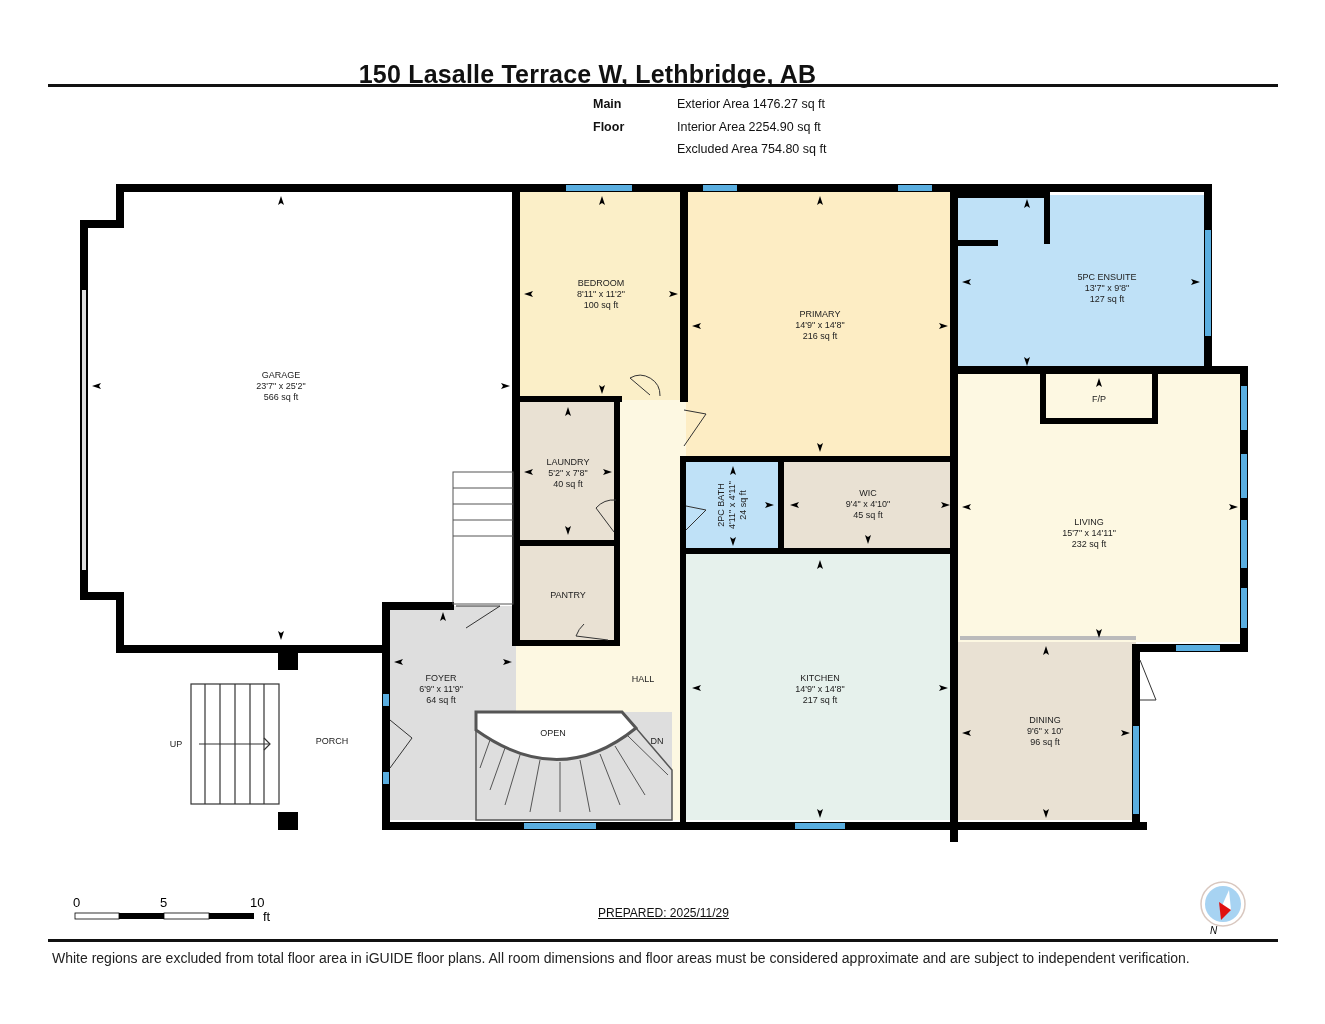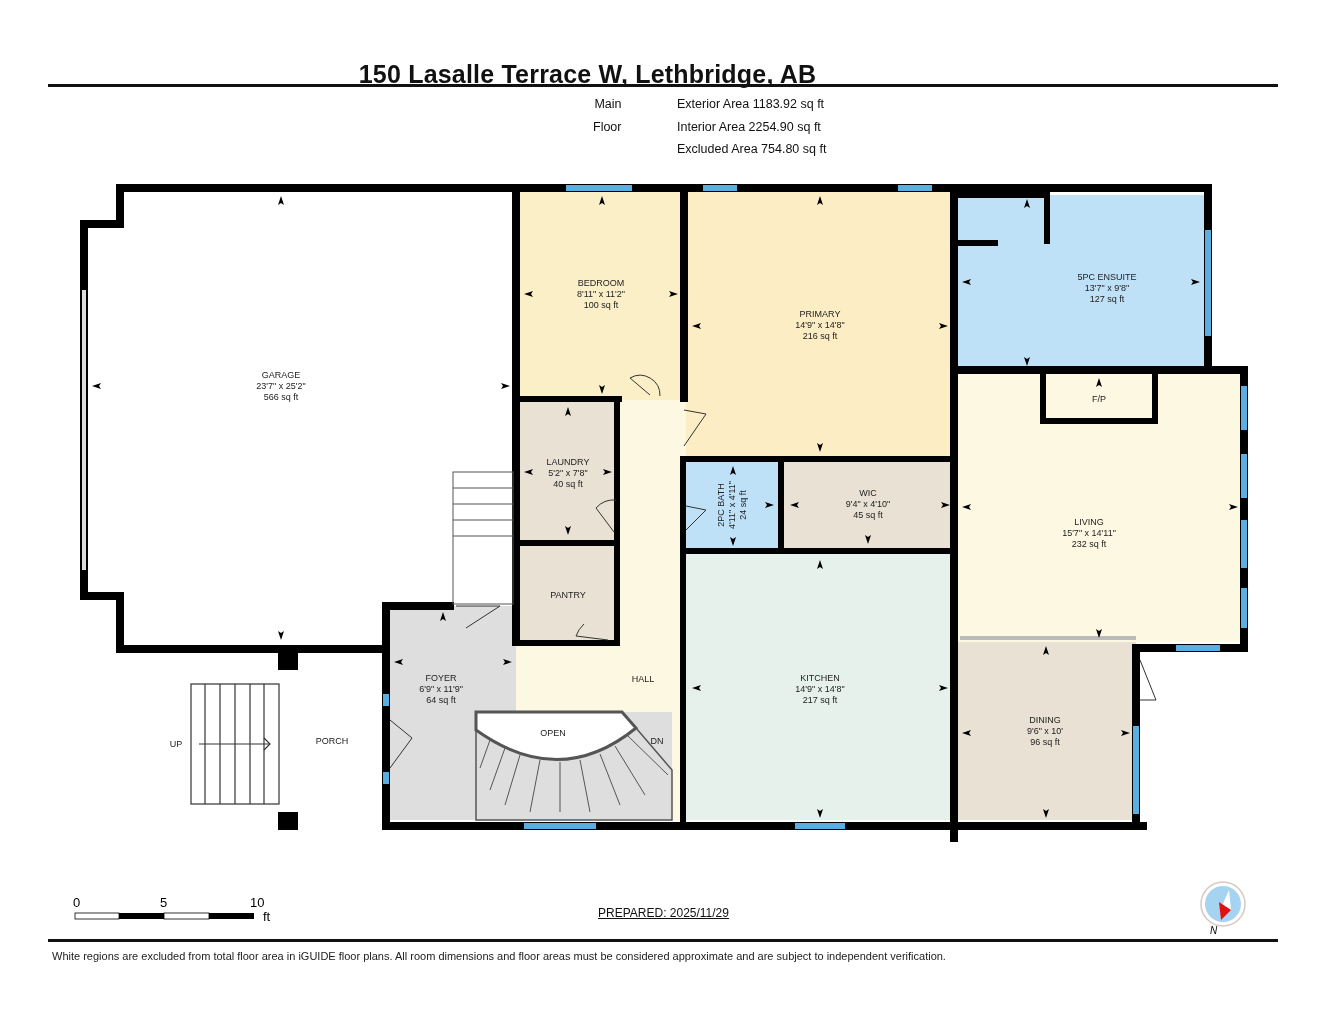--- a/index.html
+++ b/index.html
@@ -1,36 +1,36 @@
 <!DOCTYPE html>
 <html><head>
 <meta charset="utf-8">
 <style>
   html, body { margin: 0; padding: 0; background: #ffffff; }
   body { width: 1325px; height: 1024px; position: relative; overflow: hidden; font-family: "Liberation Sans", sans-serif; color: #111; }
   .title { position: absolute; left: 12px; width: 1151px; top: 44px; text-align: center; font-weight: bold; font-size: 25px; letter-spacing: 0.2px; margin-top: 16px; }
   .rule { position: absolute; left: 48px; width: 1230px; height: 3px; background: #111; }
   .areas { position: absolute; left: 593px; top: 93px; font-size: 12.5px; line-height: 22.5px; }
-  .areas .floor { position: absolute; left: 0; top: 0; font-weight: normal; text-align: right; }
+  .areas .floor { position: absolute; left: 0; top: 0; font-weight: bold; }
   .areas .vals { position: absolute; left: 84px; top: 0; white-space: nowrap; }
   svg.plan { position: absolute; left: 0; top: 0; }
   .lbl { font-family: "Liberation Sans", sans-serif; font-size: 9px; fill: #222; text-anchor: middle; }
   .prepared { position: absolute; left: 598px; top: 906px; font-size: 12px; text-decoration: underline; }
-  .footer { position: absolute; left: 52px; top: 950px; font-size: 11px; color: #222; }
+  .footer { position: absolute; left: 52px; top: 950px; font-size: 14px; color: #222; }
 </style>
 </head>
 <body>
 
 <div class="title">150 Lasalle Terrace W, Lethbridge, AB</div>
 <div class="rule" style="top:84px;"></div>
 
 <div class="areas">
   <div class="floor">Main Floor</div>
   <div class="vals">
-    <div>Exterior Area 1183.92 sq ft</div>
+    <div>Exterior Area 1476.27 sq ft</div>
     <div>Interior Area 2254.90 sq ft</div>
     <div>Excluded Area 754.80 sq ft</div>
   </div>
 </div>
 
 <svg class="plan" width="1325" height="1024" viewBox="0 0 1325 1024">
   <defs>
     <marker id="ar" viewBox="0 0 10 10" refX="5" refY="5" markerWidth="6" markerHeight="6" orient="auto">
         <path d="M0,0 L10,5 L0,10 L3,5z" fill="#000"></path>
       </marker>

